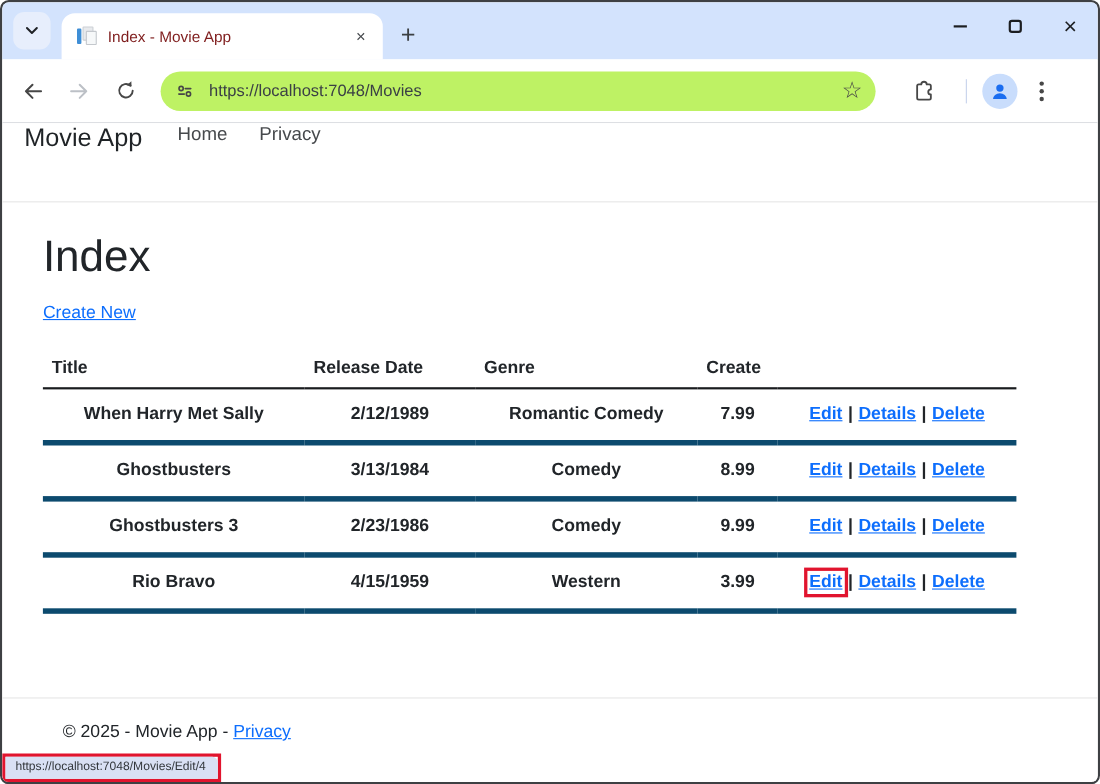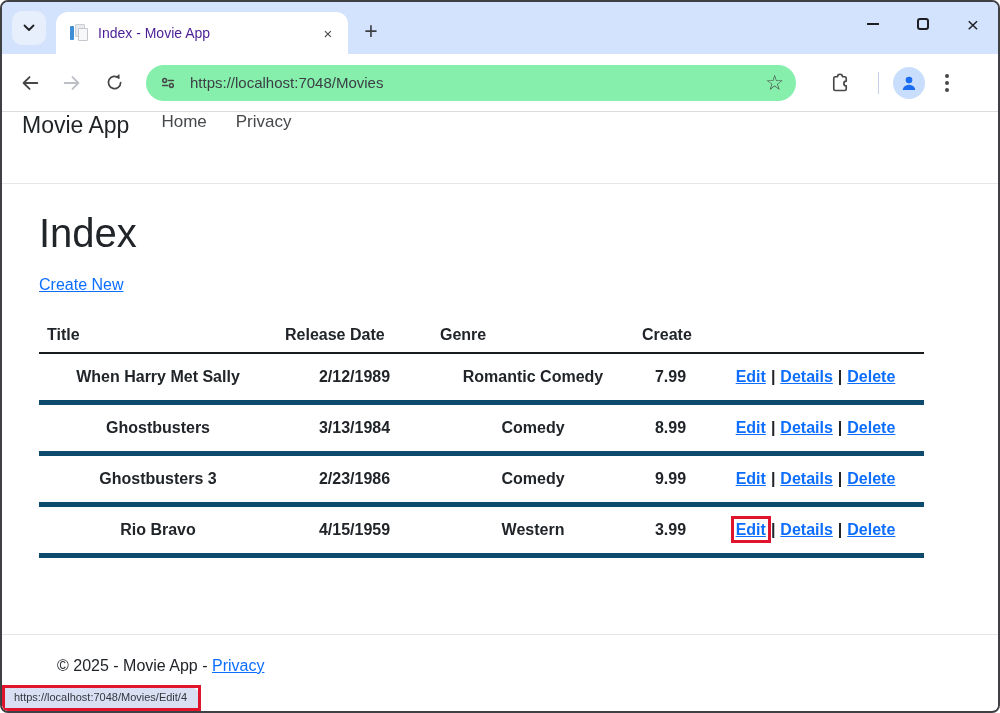--- a/index.html
+++ b/index.html
@@ -19,38 +19,38 @@
     margin:0 10px 9px 10px; cursor:pointer;
   }
   .tab{
     width:292px; height:42px; background:#fff; border-radius:12px 12px 0 0;
     display:flex; align-items:center; padding:0 10px 0 14px;
   }
   .favicon{ width:18px; height:18px; position:relative; margin-right:10px; flex:none; }
   .favicon .page-back{ position:absolute; left:5px; top:0; width:10px; height:13px; background:#e8eaed; border:1px solid #ccd0d5; border-radius:1px; }
   .favicon .page-front{ position:absolute; left:8px; top:4px; width:10px; height:13px; background:#f6f8f9; border:1px solid #c4c8cd; border-radius:1px; }
   .favicon .blue-bar{ position:absolute; left:0; top:2px; width:4px; height:14px; background:#3e8ed6; border-radius:1px; }
-  .tab-title{ flex:1; font-size:14px; color:#4c1d95; white-space:nowrap; overflow:hidden; text-overflow:ellipsis; }
+  .tab-title{ flex:1; font-size:14px; color:#7f1d1d; white-space:nowrap; overflow:hidden; text-overflow:ellipsis; }
   .tab-close{ width:20px; height:20px; border-radius:50%; display:flex; align-items:center; justify-content:center;
     font-size:15px; color:#45484c; cursor:pointer; }
   .new-tab{ width:30px; height:30px; margin:0 0 8px 8px; display:flex; align-items:center; justify-content:center;
     font-size:23px; color:#3c4043; border-radius:50%; cursor:pointer; }
   .win-controls{ margin-left:auto; align-self:flex-start; display:flex; height:44px; }
   .win-btn{ width:50px; height:44px; display:flex; align-items:center; justify-content:center; cursor:pointer; }
   .min-glyph{ width:12px; height:0; border-top:2px solid #1c1e21; }
   .max-glyph{ width:12px; height:12px; border:2px solid #1c1e21; border-radius:3px; }
   .close-glyph{ font-size:21px; color:#1c1e21; line-height:1; }
 
   
   .toolbar{ height:58px; background:#fff; border-bottom:1px solid #dadce0;
     display:flex; align-items:center; padding:0 12px 0 10px; }
   .nav-btn{ width:36px; height:36px; display:flex; align-items:center; justify-content:center;
     border-radius:50%; cursor:pointer; flex:none; margin-right:6px; }
   .omnibox{
-    width:650px; height:36px; border-radius:18px; background:#86efac;
+    width:650px; height:36px; border-radius:18px; background:#bef264;
     display:flex; align-items:center; padding:0 12px; margin-left:8px; flex:none;
   }
   .url-text{ margin-left:12px; font-size:15px; color:#3b4045; white-space:nowrap; }
   .omni-spacer{ flex:1; }
   .star{ font-size:21px; color:#474747; cursor:pointer; line-height:1; }
   .ext-btn{ margin-left:26px; }
   .tool-sep{ width:1px; height:22px; background:#c6d2ec; margin:0 14px; }
   .avatar{ width:32px; height:32px; border-radius:50%; background:#c9ddfc;
     display:flex; align-items:center; justify-content:center; cursor:pointer; }
   .kebab{ display:flex; flex-direction:column; gap:3px; margin:0 10px 0 16px; cursor:pointer; padding:6px 4px; }

